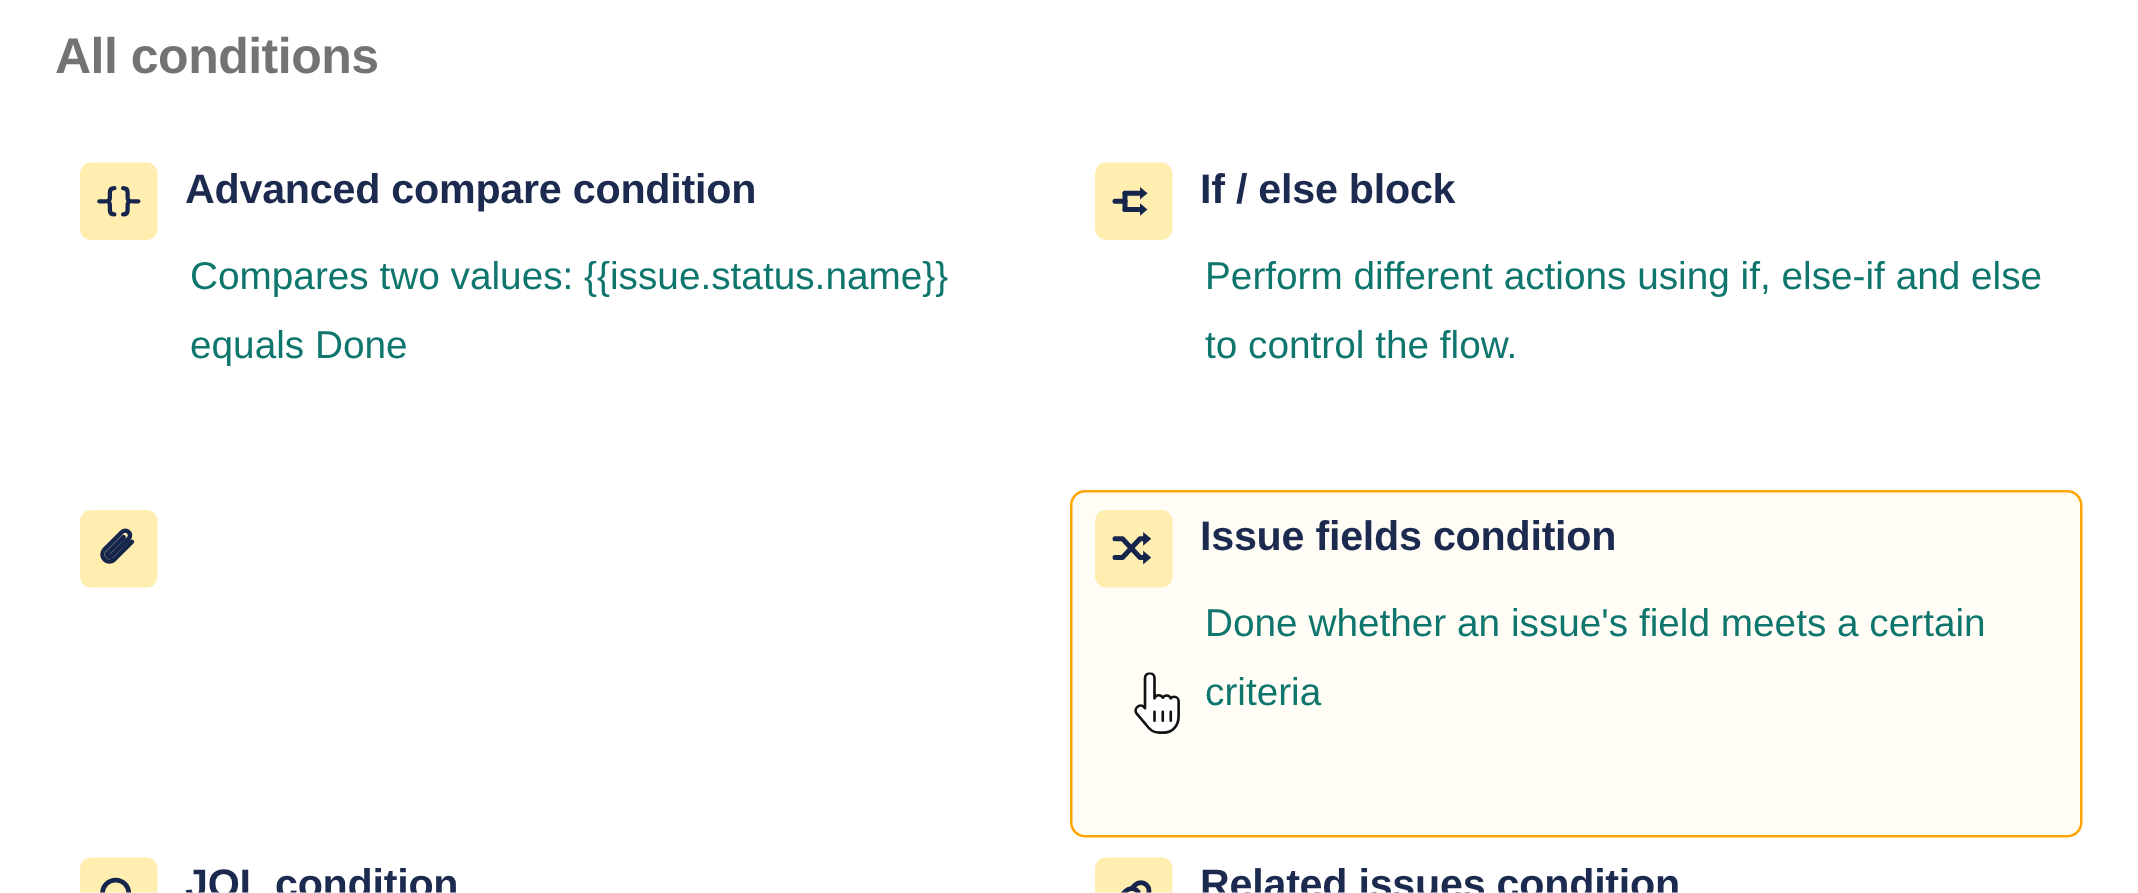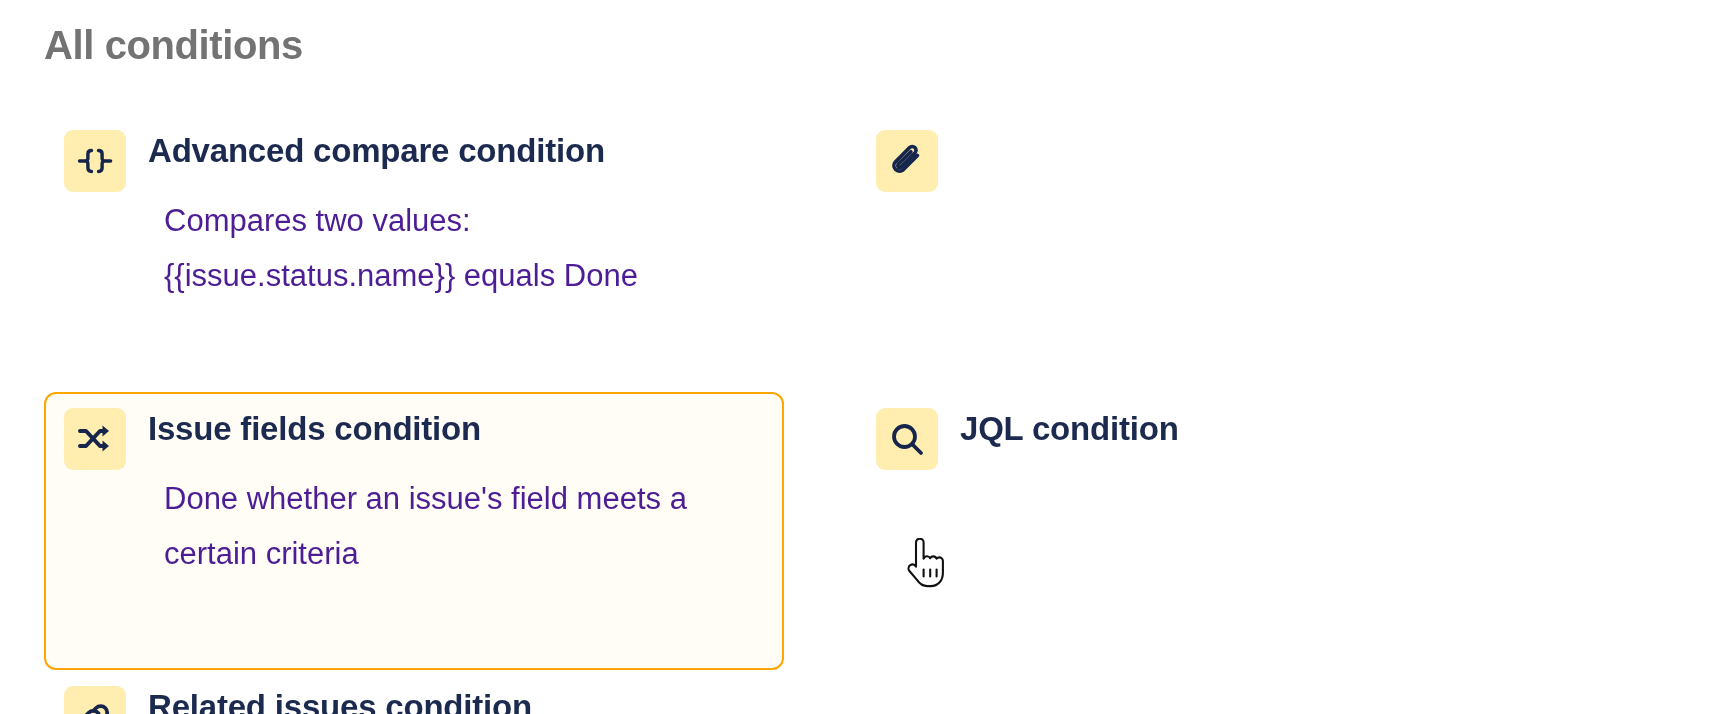--- a/index.html
+++ b/index.html
@@ -84,22 +84,22 @@
     line-height: 1.25;
     letter-spacing: -0.2px;
     color: #1B2A4E;
     margin: 0 0 22px 0;
   }
 
   .card-desc {
     font-size: 31px;
     font-weight: 400;
     line-height: 1.78;
-    color: #4c1d95;
-    margin: 16px;
+    color: #0f766e;
+    margin: 4px;
   }
 
   .cursor {
     position: absolute;
     left: 905px;
     top: 538px;
     width: 44px;
     height: 56px;
     pointer-events: none;
   }
@@ -123,20 +123,38 @@
             <path d="M31 20h4.6"></path>
           </g>
         </svg>
       </div>
       <div class="card-body">
         <div class="card-title">Advanced compare condition</div>
         <div class="card-desc">Compares two values: {{issue.status.name}} equals Done</div>
       </div>
     </div>
 
+    <div class="card">
+      <div class="icon-tile">
+        <svg width="40" height="40" viewBox="0 0 40 40" aria-hidden="true">
+          <g fill="none" stroke="#15254B" stroke-width="4" stroke-linecap="round" stroke-linejoin="round">
+            <path d="M5 20h8"></path>
+            <path d="M13 13.5v13"></path>
+            <path d="M13 13.5h13"></path>
+            <path d="M13 26.5h13"></path>
+          </g>
+          <path d="M25 8.5l6 5-6 5z" fill="#15254B"></path>
+          <path d="M25 21.5l6 5-6 5z" fill="#15254B"></path>
+        </svg>
+      </div>
+      <div class="card-body">
+        <div class="card-title">If / else block</div>
+        <div class="card-desc">Perform different actions using if, else-if and else to control the flow.</div>
+      </div>
+    </div>
 
     <div class="card">
       <div class="icon-tile">
         <svg width="40" height="40" viewBox="0 0 40 40" aria-hidden="true">
           <g fill="none" stroke="#15254B" stroke-width="3.6" stroke-linecap="round" stroke-linejoin="round">
             <path d="M30.5 14.5L16.2 28.8a5.6 5.6 0 0 1-7.9-7.9L22.6 6.6a3.7 3.7 0 0 1 5.3 5.3L13.6 26.2a1.9 1.9 0 0 1-2.6-2.6l12.9-12.9"></path>
           </g>
         </svg>
       </div>
     </div>

